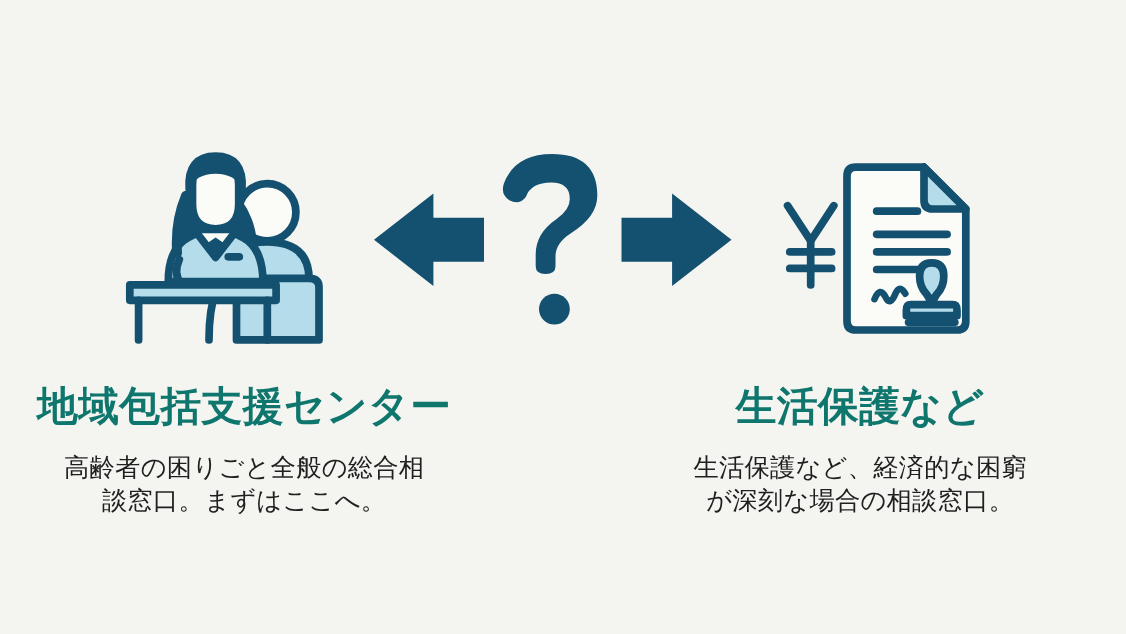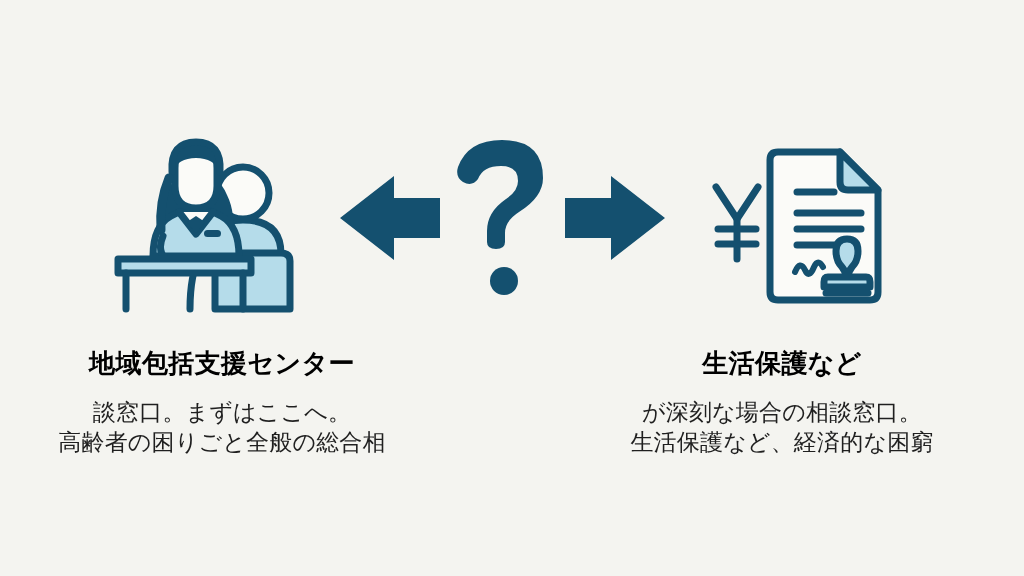--- a/index.html
+++ b/index.html
@@ -63,25 +63,25 @@
     position: absolute;
     top: 348px;
     width: 420px;
     text-align: center;
   }
   .col-left  { left: 12px; }
   .col-right { left: 572px; }
 
   .col-heading {
     margin: 0;
-    font-size: 26px;
+    font-size: 37px;
     font-weight: 700;
     line-height: 1.18;
     letter-spacing: 0.4px;
-    color: #000000;
+    color: #0f766e;
     white-space: nowrap;
   }
   .col-body {
     margin: 18px 0 0 0;
     font-size: 23px;
     font-weight: 400;
     line-height: 1.33;
     color: #1f1f1f;
     letter-spacing: 0.2px;
   }
@@ -199,26 +199,26 @@
             <path d="M126 163 h42" fill="none"></path>
           </g>
         </g>
       </svg>
     </div>
   </div>
 
   <div class="col col-left">
     <h2 class="col-heading">地域包括支援センター</h2>
     <p class="col-body">
+      <span class="line">高齢者の困りごと全般の総合相</span>
       <span class="line">談窓口。まずはここへ。</span>
-      <span class="line">高齢者の困りごと全般の総合相</span>
     </p>
   </div>
 
   <div class="col col-right">
     <h2 class="col-heading">生活保護など</h2>
     <p class="col-body">
+      <span class="line">生活保護など、経済的な困窮</span>
       <span class="line">が深刻な場合の相談窓口。</span>
-      <span class="line">生活保護など、経済的な困窮</span>
     </p>
   </div>
 
 </div>
 
 </body></html>

